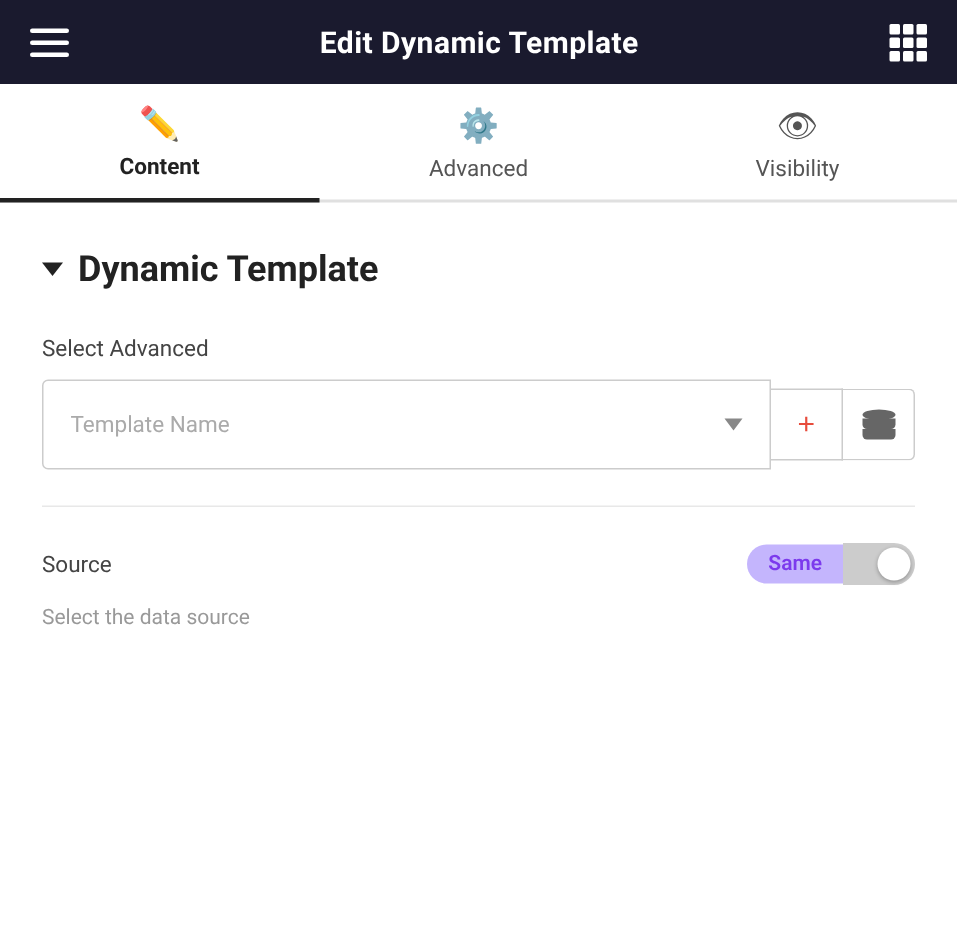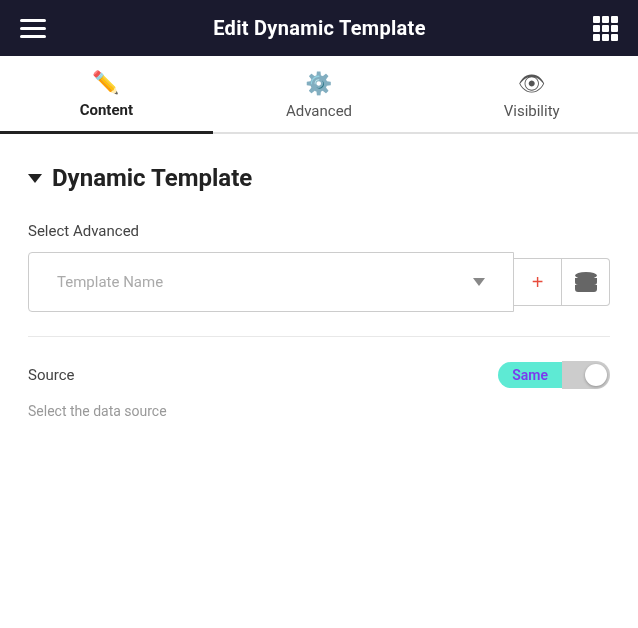--- a/index.html
+++ b/index.html
@@ -146,21 +146,21 @@
       margin-bottom: 24px;
     }
 
     .template-dropdown {
       flex: 1;
       display: flex;
       align-items: center;
       justify-content: space-between;
       border: 1px solid #ccc;
       border-radius: 4px 0 0 4px;
-      padding: 10px 28px;
+      padding: 10px 18px;
       height: 60px;
       background: #fff;
       cursor: pointer;
     }
 
     .template-dropdown-text {
       font-size: 15px;
       color: #aaa;
     }
 
@@ -251,21 +251,21 @@
     }
 
     
     .toggle-wrapper {
       display: flex;
       align-items: center;
       gap: 0;
     }
 
     .toggle-same-label {
-      background: #5eead4;
+      background: #c4b5fd;
       color: #7c3aed;
       font-size: 14px;
       font-weight: 600;
       padding: 6px 14px;
       border-radius: 20px 0 0 20px;
       line-height: 1;
     }
 
     .toggle-track {
       width: 48px;

